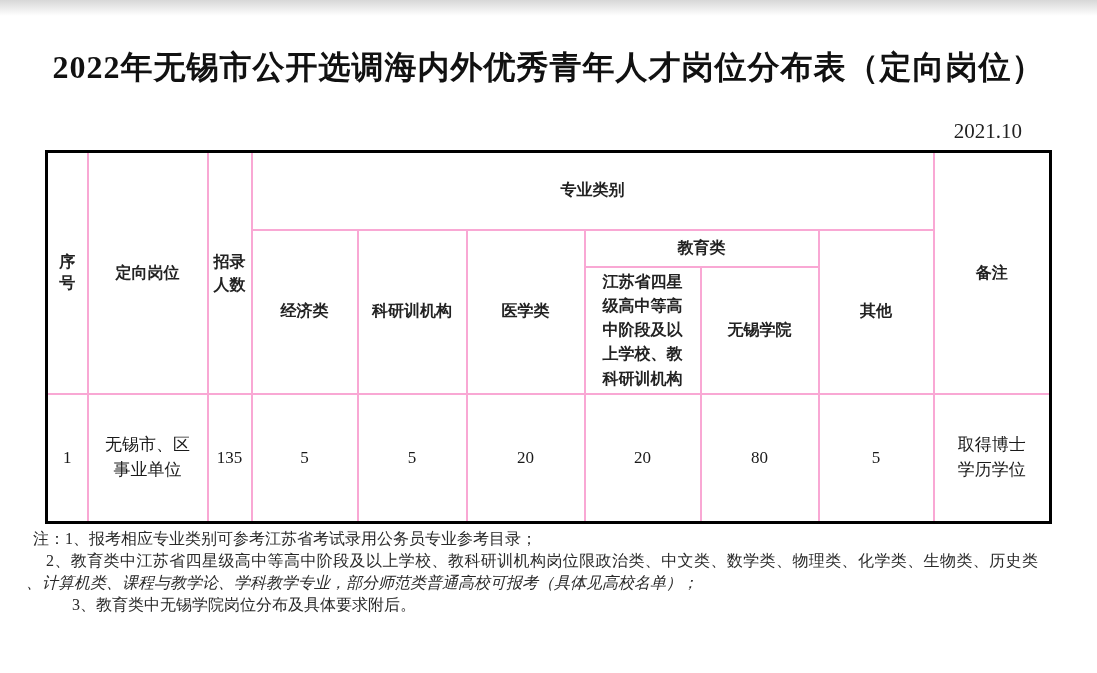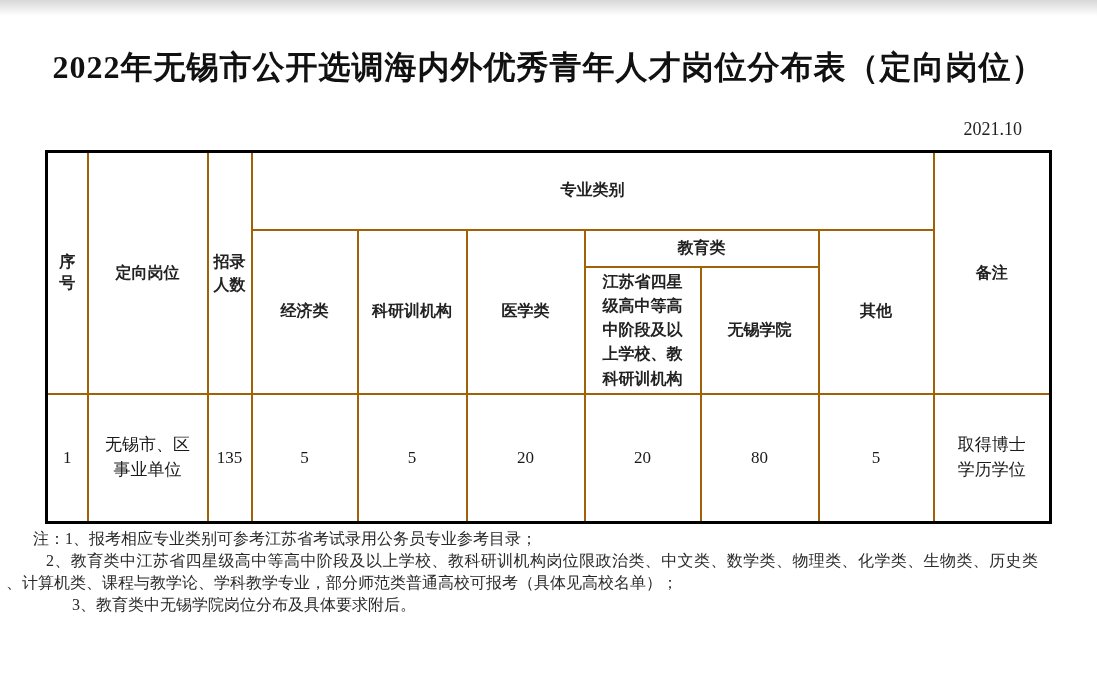--- a/index.html
+++ b/index.html
@@ -21,32 +21,32 @@
     margin: 0;
     text-align: center;
     font-family: "Liberation Serif", "DejaVu Serif", serif;
     font-size: 32px; font-weight: bold;
     letter-spacing: 1px;
     color: #111;
   }
   .date {
     position: absolute; top: 119px; left: 45px; width: 977px;
     text-align: right;
-    font-size: 18px;
+    font-size: 21px;
     color: #222;
   }
   table.grid {
     position: absolute; left: 45px; top: 150px;
     width: 1004px;
     border-collapse: collapse;
     table-layout: fixed;
     border: 3px solid #000;
   }
   table.grid td {
-    border: 2px solid #a16207;
+    border: 2px solid #f9a8d4;
     text-align: center;
     vertical-align: middle;
     padding: 2px 4px;
     overflow: hidden;
   }
   td.hdr {
     font-family: "Liberation Sans", "DejaVu Sans", sans-serif;
     font-weight: bold;
     font-size: 16px;
     color: #222;
@@ -68,21 +68,21 @@
   }
   .note-line {
     position: absolute;
     white-space: nowrap;
     font-size: 16px;
     color: #2a2a2a;
     font-family: "Liberation Serif", "DejaVu Serif", serif;
   }
   .note-1 { left: 33px; top: 529px; }
   .note-2 { left: 46px; top: 551px; letter-spacing: 0.4px; }
-  .note-3 { left: 6px; top: 573px; }
+  .note-3 { left: 26px; top: 573px; font-style: italic; }
   .note-4 { left: 72px; top: 595px; }
 </style>
 </head>
 <body>
 
 <div class="page">
   <div class="top-shade"></div>
 
   <h1 class="title">2022年无锡市公开选调海内外优秀青年人才岗位分布表（定向岗位）</h1>
 

